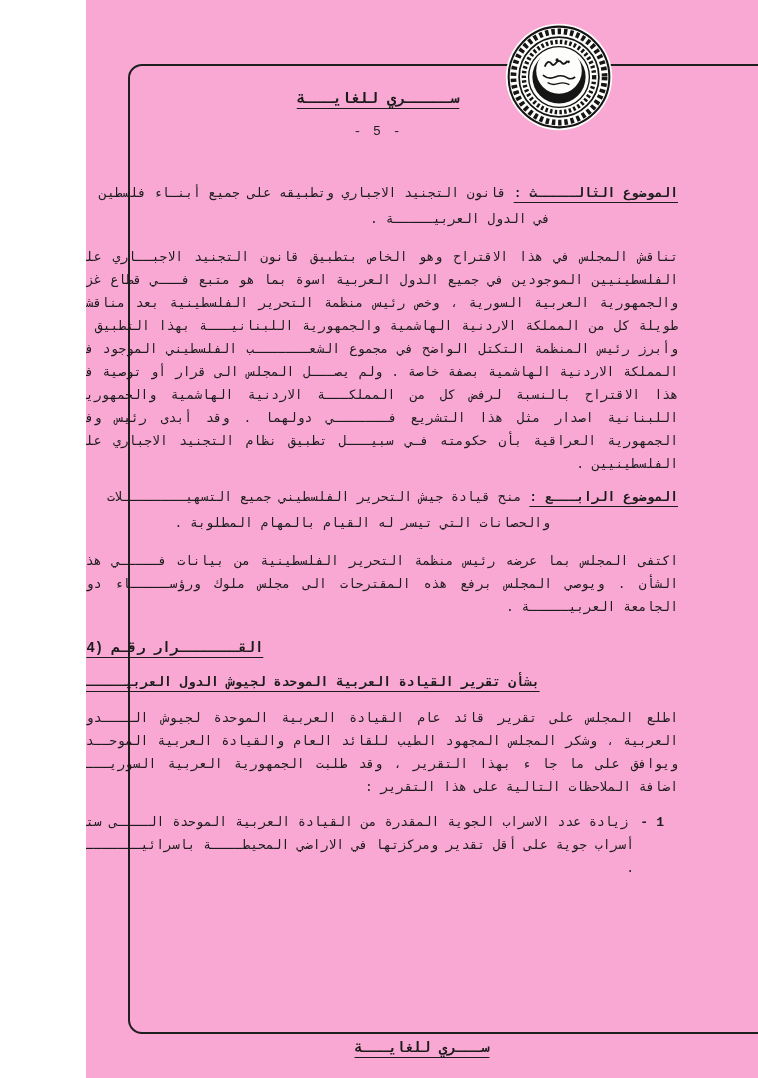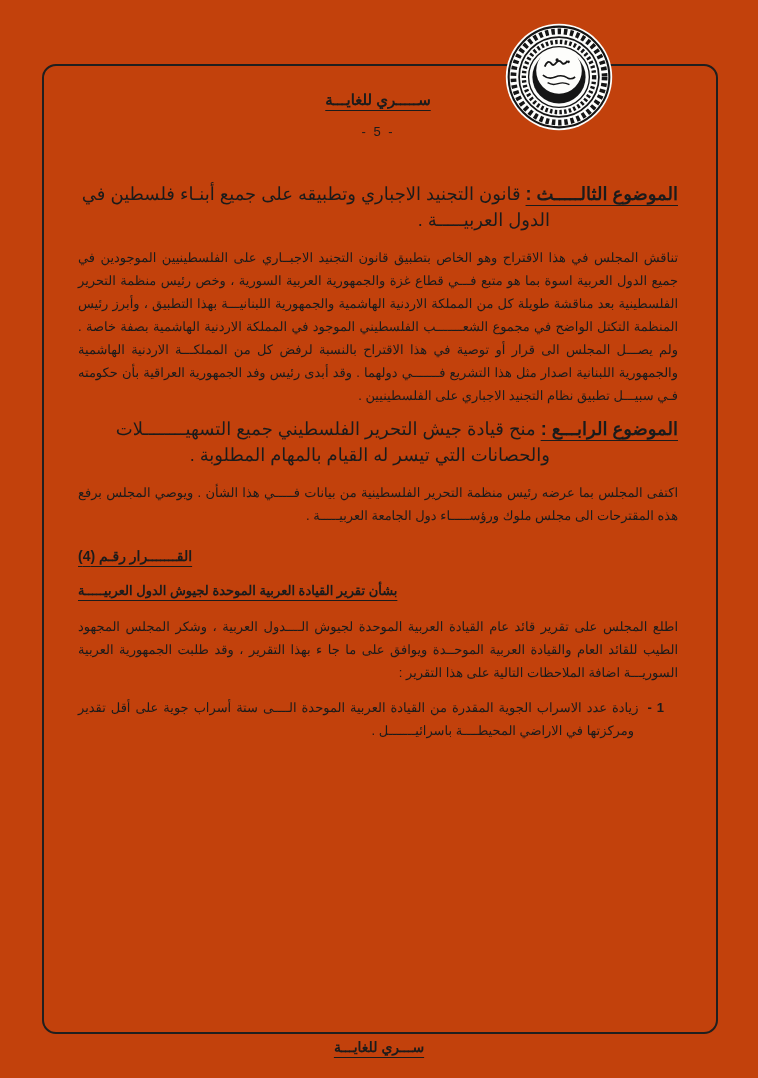--- a/index.html
+++ b/index.html
@@ -1,20 +1,20 @@
 <!DOCTYPE html>
 <html lang="ar" dir="rtl"><head>
 <meta charset="utf-8">
 <style>
   html,body{margin:0;padding:0;background:#ffffff;}
   .sheet{
     position:relative;
-    width:758px;height:1078px;
-    background:#c2410c;
-    font-family:Liberation Sans, sans-serif;
+    width:672px;height:1078px;
+    background:#f9a8d4;
+    font-family:Liberation Mono, monospace;
     color:#1b1b1b;
     direction:rtl;
     overflow:hidden;
   }
   .frame{
     position:absolute;left:42px;top:64px;width:672px;height:966px;
     border:2px solid #1f1f1f;border-radius:14px;
     background:transparent;
   }
   .logo{position:absolute;top:20px;right:142px;width:114px;height:114px;z-index:3;}
@@ -25,21 +25,21 @@
   .u{text-decoration:underline;text-underline-offset:5px;text-decoration-thickness:1.4px;}
   .class-top{
     text-align:center;font-weight:bold;font-size:15px;
     text-decoration:underline;text-underline-offset:5px;
     letter-spacing:.5px;
   }
   .page-num{text-align:center;font-size:13px;margin-top:9px;letter-spacing:2px;}
   p{margin:0;}
   .topic-heading{
     margin-top:38px;
-    font-size:18px;line-height:26px;
+    font-size:13px;line-height:26px;
     padding-right:128px;text-indent:-128px;
     text-align:right;
   }
   .topic-heading .label{font-weight:bold;}
   .topic-heading.second{margin-top:9px;}
   .body{
     margin-top:13px;
     text-align:justify;
   }
   .res-title{

